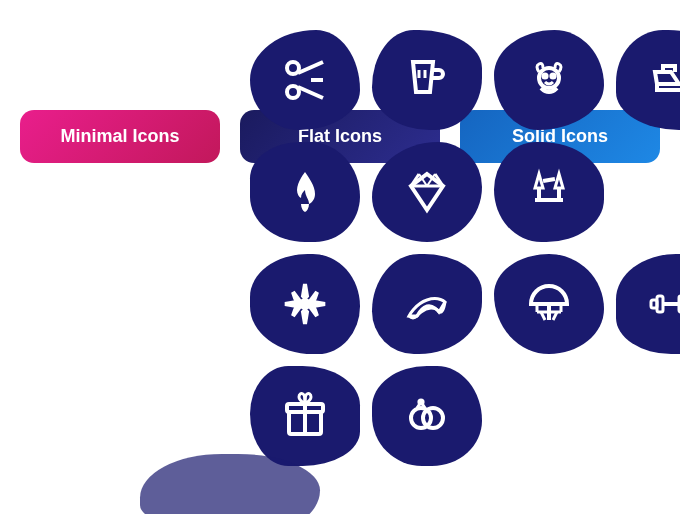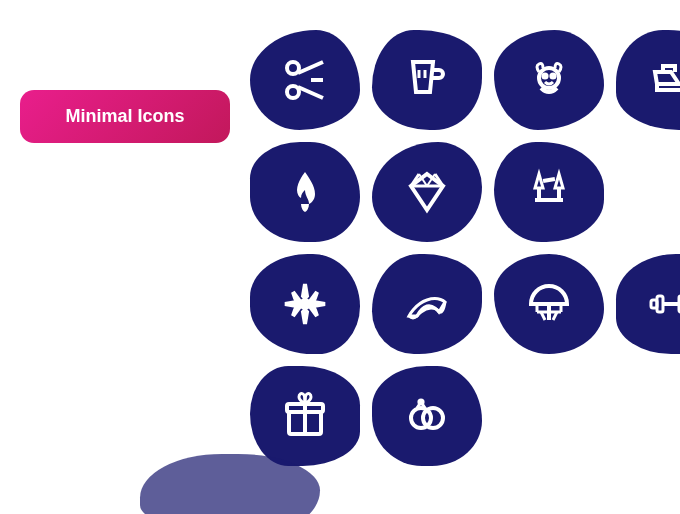--- a/index.html
+++ b/index.html
@@ -18,23 +18,23 @@
       position: relative;
       display: flex;
       align-items: flex-start;
       padding: 20px;
       gap: 20px;
     }
 
     
     .left-panel {
       display: flex;
-      flex-direction: column;
+      flex-direction: row;
       gap: 20px;
-      margin-top: 70px;
+      margin-top: 90px;
       min-width: 210px;
     }
 
     .menu-btn {
       border: none;
       border-radius: 14px;
       padding: 16px 20px;
       font-size: 18px;
       font-weight: 800;
       color: #fff;
@@ -123,20 +123,22 @@
       z-index: 0;
     }
   </style>
 </head>
 <body>
 
 <div class="container">
 
   <div class="left-panel">
     <button class="menu-btn btn-minimal">Minimal Icons</button>
+    <button class="menu-btn btn-flat">Flat Icons</button>
+    <button class="menu-btn btn-solid">Solid Icons</button>
   </div>
 
   <div class="right-panel">
 
     <div class="blob blob-1">
       <svg viewBox="0 0 24 24">
         <circle cx="6" cy="6" r="3" stroke="white" stroke-width="2" fill="none"></circle>
         <circle cx="6" cy="18" r="3" stroke="white" stroke-width="2" fill="none"></circle>
         <line x1="8.5" y1="8.5" x2="21" y2="3" stroke="white" stroke-width="2"></line>
         <line x1="8.5" y1="15.5" x2="21" y2="21" stroke="white" stroke-width="2"></line>

